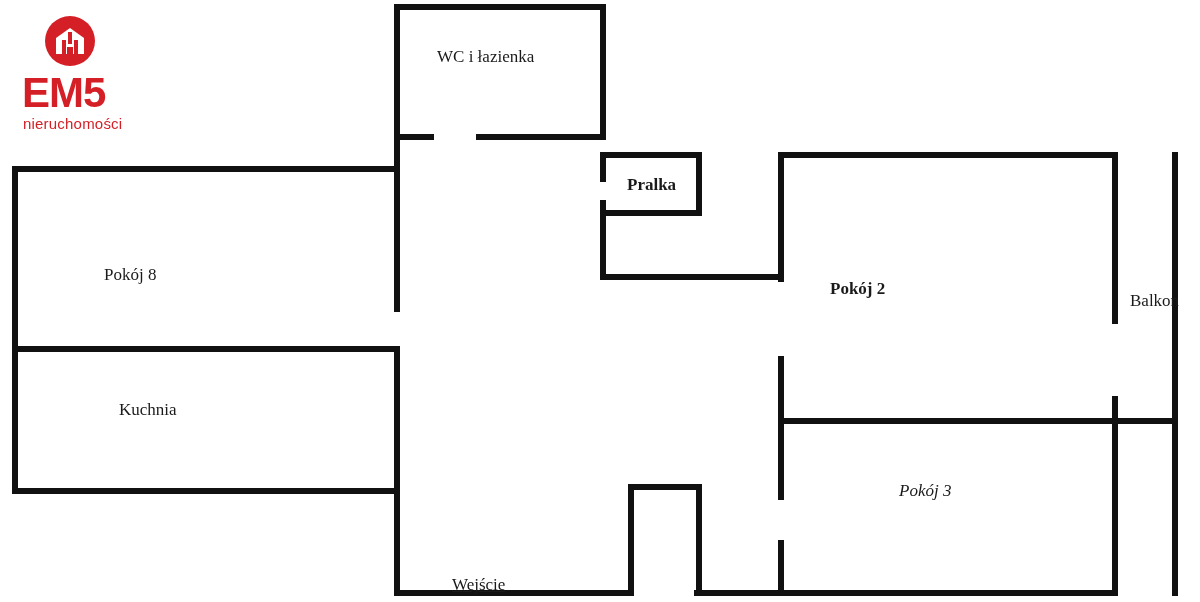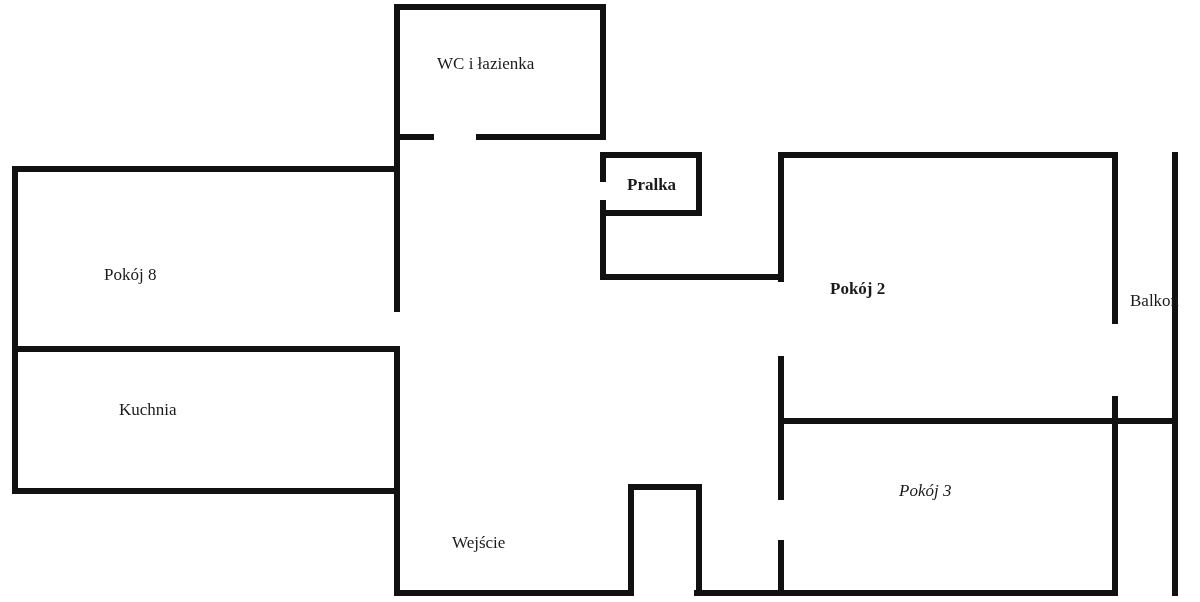--- a/index.html
+++ b/index.html
@@ -22,20 +22,33 @@
   #plan{position:absolute;left:0;top:0;width:1200px;height:602px;}
   .w{position:absolute;background:#111111;}
   .lbl{position:absolute;color:#1a1a1a;font-size:17px;line-height:18px;
        white-space:nowrap;font-family:"Liberation Serif","DejaVu Serif",serif;}
 </style>
 </head>
 <body>
 
 <div id="stage">
 
+  <div id="logo">
+    <div id="logo-mark">
+      <svg class="house" width="30" height="28" viewBox="0 0 30 28" aria-hidden="true">
+        <path d="M15 1 L29 11 L29 27 L1 27 L1 11 Z" fill="#ffffff"></path>
+        <rect x="7" y="13" width="4" height="14" fill="#d51f26"></rect>
+        <rect x="19" y="13" width="4" height="14" fill="#d51f26"></rect>
+        <rect x="13" y="5" width="4" height="12" fill="#d51f26"></rect>
+        <path d="M12 20 L18 20 L18 27 L12 27 Z" fill="#d51f26"></path>
+      </svg>
+    </div>
+    <div id="logo-text">EM5</div>
+    <div id="logo-sub">nieruchomości</div>
+  </div>
 
   <div id="plan">
       <div class="w" style="left: 394px; top: 4px; width: 212px; height: 6px; background: rgb(17, 17, 17);"></div>
       <div class="w" style="left: 394px; top: 4px; width: 6px; height: 158px; background: rgb(17, 17, 17);"></div>
       <div class="w" style="left: 600px; top: 4px; width: 6px; height: 136px; background: rgb(17, 17, 17);"></div>
       <div class="w" style="left: 394px; top: 134px; width: 40px; height: 6px; background: rgb(17, 17, 17);"></div>
       <div class="w" style="left: 476px; top: 134px; width: 130px; height: 6px; background: rgb(17, 17, 17);"></div>
       <div class="w" style="left: 12px; top: 166px; width: 388px; height: 6px; background: rgb(17, 17, 17);"></div>
       <div class="w" style="left: 12px; top: 166px; width: 6px; height: 186px; background: rgb(17, 17, 17);"></div>
       <div class="w" style="left: 394px; top: 162px; width: 6px; height: 150px; background: rgb(17, 17, 17);"></div>
@@ -57,23 +70,23 @@
       <div class="w" style="left: 1112px; top: 152px; width: 6px; height: 172px; background: rgb(17, 17, 17);"></div>
       <div class="w" style="left: 1112px; top: 396px; width: 6px; height: 200px; background: rgb(17, 17, 17);"></div>
       <div class="w" style="left: 1172px; top: 152px; width: 6px; height: 444px; background: rgb(17, 17, 17);"></div>
       <div class="w" style="left: 1112px; top: 418px; width: 66px; height: 6px; background: rgb(17, 17, 17);"></div>
       <div class="w" style="left: 778px; top: 540px; width: 6px; height: 56px; background: rgb(17, 17, 17);"></div>
       <div class="w" style="left: 694px; top: 590px; width: 424px; height: 6px; background: rgb(17, 17, 17);"></div>
       <div class="w" style="left: 628px; top: 484px; width: 74px; height: 6px; background: rgb(17, 17, 17);"></div>
       <div class="w" style="left: 628px; top: 484px; width: 6px; height: 112px; background: rgb(17, 17, 17);"></div>
       <div class="w" style="left: 696px; top: 484px; width: 6px; height: 106px; background: rgb(17, 17, 17);"></div>
       <div class="w" style="left: 394px; top: 590px; width: 240px; height: 6px; background: rgb(17, 17, 17);"></div>
-      <div class="lbl" style="left: 437px; top: 48px; margin-top: 7px;">WC i łazienka</div>
+      <div class="lbl" style="left: 437px; top: 48px;">WC i łazienka</div>
       <div class="lbl" style="left: 627px; top: 176px; font-weight: bold;">Pralka</div>
       <div class="lbl" style="left: 104px; top: 266px;">Pokój 8</div>
       <div class="lbl" style="left: 119px; top: 401px;">Kuchnia</div>
       <div class="lbl" style="left: 830px; top: 280px; font-weight: bold;">Pokój 2</div>
       <div class="lbl" style="left: 899px; top: 482px; font-style: italic;">Pokój 3</div>
       <div class="lbl" style="left: 1130px; top: 292px;">Balkon</div>
-      <div class="lbl" style="left: 452px; top: 534px;">Wejście</div>
+      <div class="lbl" style="left: 452px; top: 576px; text-decoration: underline;">Wejście</div>
     </div>
 
 </div>
 
 </body></html>

